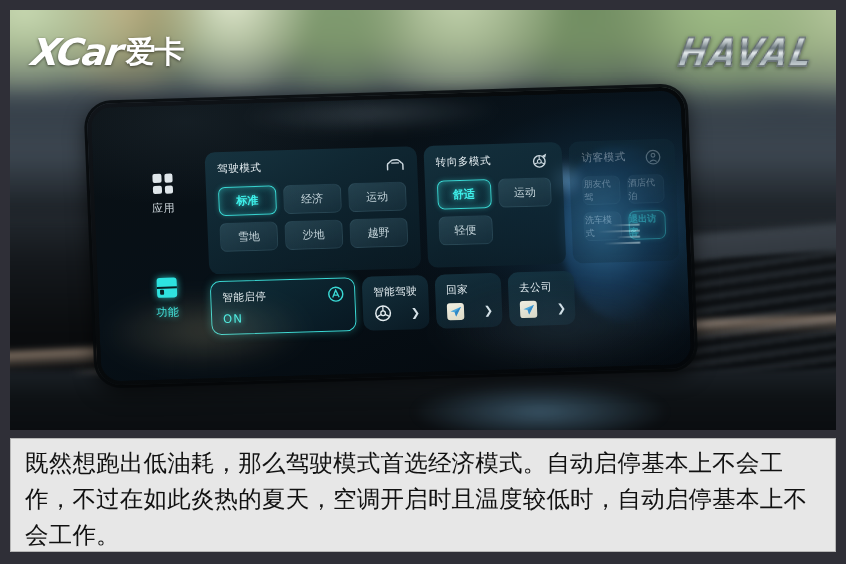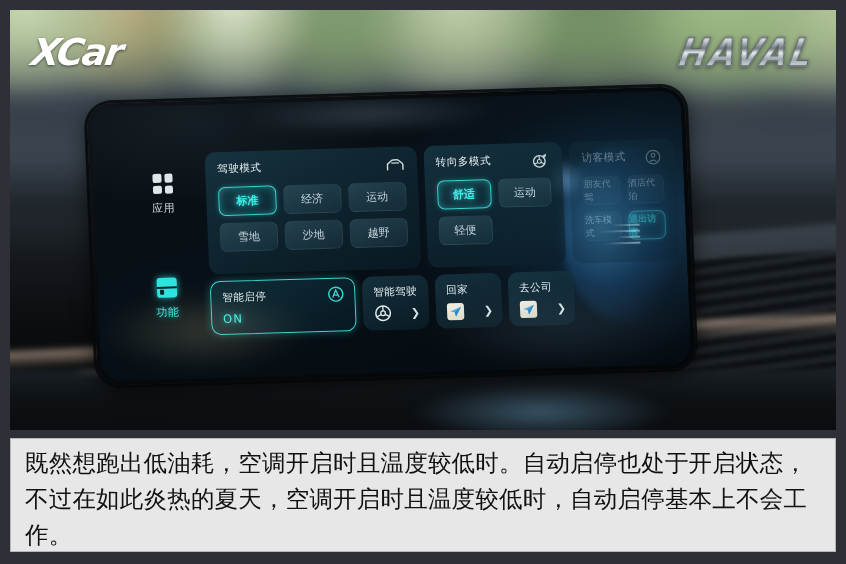--- a/index.html
+++ b/index.html
@@ -409,22 +409,23 @@
         </div>
 
         <div class="glare-a"></div>
         <div class="glare-b"></div>
         <div class="glare-c"></div>
       </div>
     </div>
 
     <div id="xcar">
       <span class="xc">XCar</span>
+      <span class="cn">爱卡</span>
     </div>
     <div id="haval">HAVAL</div>
 
   </div>
 
   <div id="caption">
-    <p>既然想跑出低油耗，空调开启时且温度较低时。自动启停也处于开启状态，不过在如此炎热的夏天，空调开启时且温度较低时，自动启停基本上不会工作。</p>
+    <p>既然想跑出低油耗，那么驾驶模式首选经济模式。自动启停基本上不会工作，不过在如此炎热的夏天，空调开启时且温度较低时，自动启停基本上不会工作。</p>
   </div>
 
 </div>
 
 </body></html>

